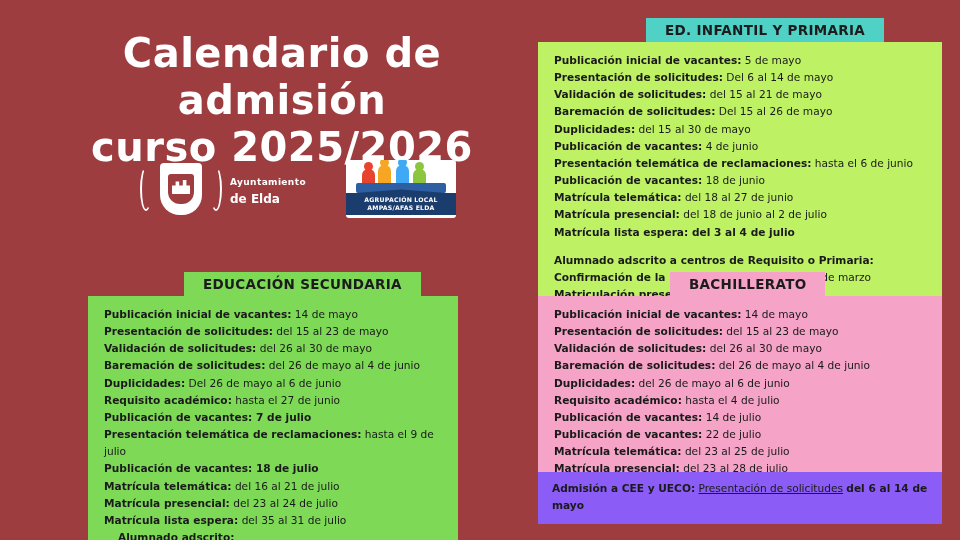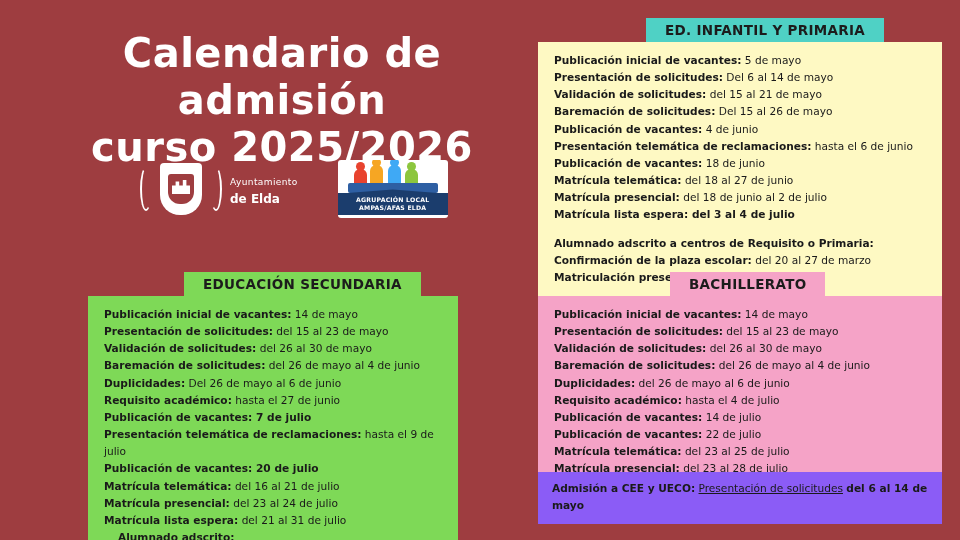--- a/index.html
+++ b/index.html
@@ -55,21 +55,21 @@
   }
   .laurel-left, .laurel-right {
     width: 12px; height: 44px;
     border: 2px solid #ffffff;
     border-radius: 50%;
     border-right-color: transparent;
     border-top-color: transparent;
   }
   .laurel-right { transform: scaleX(-1); }
   .elda-text { color: #ffffff; line-height: 1.1; }
-  .elda-text .l1 { font-size: 9px; letter-spacing: 0.4px; }
+  .elda-text .l1 { font-size: 9px; letter-spacing: 0.4px; font-weight: bold; }
   .elda-text .l2 { font-size: 12px; font-weight: 700; }
 
   .logo-ampas {
     width: 110px; height: 58px;
     background: #ffffff;
     border-radius: 3px;
     display: flex; flex-direction: column; align-items: center;
     justify-content: flex-start;
     padding-top: 3px;
     overflow: hidden;
@@ -125,21 +125,21 @@
   }
   .row .lbl { font-weight: 700; }
   .row .val { font-weight: 400; }
   .row.bold-all, .row.bold-all .val { font-weight: 700; }
   .spacer { height: 11px; }
   .indent { padding-left: 14px; }
 
   
   #panel-infantil { left: 538px; top: 18px; width: 404px; }
   #panel-infantil .panel-header { background: #4fd1c5; margin-left: 108px; }
-  #panel-infantil .panel-body { background: #fef9c3; }
+  #panel-infantil .panel-body { background: #bef264; }
 
   
   #panel-secundaria { left: 88px; top: 272px; width: 370px; }
   #panel-secundaria .panel-header { background: #7ed957; margin-left: 96px; }
   #panel-secundaria .panel-body { background: #7ed957; }
 
   
   #panel-bachillerato { left: 538px; top: 272px; width: 404px; }
   #panel-bachillerato .panel-header { background: #f5a3c7; margin-left: 132px; }
   #panel-bachillerato .panel-body { background: #f5a3c7; }
@@ -192,20 +192,21 @@
     </div>
   </div>
 
   <section class="panel" id="panel-infantil">
     <div class="panel-header">ED. INFANTIL Y PRIMARIA</div>
     <div class="panel-body">
       <div class="row"><span class="lbl">Publicación inicial de vacantes:</span> <span class="val">5 de mayo</span></div>
       <div class="row"><span class="lbl">Presentación de solicitudes:</span> <span class="val">Del 6 al 14 de mayo</span></div>
       <div class="row"><span class="lbl">Validación de solicitudes:</span> <span class="val">del 15 al 21 de mayo</span></div>
       <div class="row"><span class="lbl">Baremación de solicitudes:</span> <span class="val">Del 15 al 26 de mayo</span></div>
+      <div class="row"><span class="lbl">Duplicidades:</span> <span class="val">del 15 al 30 de mayo</span></div>
       <div class="row"><span class="lbl">Publicación de vacantes:</span> <span class="val">4 de junio</span></div>
       <div class="row"><span class="lbl">Presentación telemática de reclamaciones:</span> <span class="val">hasta el 6 de junio</span></div>
       <div class="row"><span class="lbl">Publicación de vacantes:</span> <span class="val">18 de junio</span></div>
       <div class="row"><span class="lbl">Matrícula telemática:</span> <span class="val">del 18 al 27 de junio</span></div>
       <div class="row"><span class="lbl">Matrícula presencial:</span> <span class="val">del 18 de junio al 2 de julio</span></div>
       <div class="row bold-all"><span class="lbl">Matrícula lista espera:</span> <span class="val">del 3 al 4 de julio</span></div>
       <div class="spacer"></div>
       <div class="row bold-all">Alumnado adscrito a centros de Requisito o Primaria:</div>
       <div class="row"><span class="lbl">Confirmación de la plaza escolar:</span> <span class="val">del 20 al 27 de marzo</span></div>
       <div class="row"><span class="lbl">Matriculación presencial:</span> <span class="val">del 19 al 26 de junio</span></div>
@@ -216,24 +217,24 @@
     <div class="panel-header">EDUCACIÓN SECUNDARIA</div>
     <div class="panel-body">
       <div class="row"><span class="lbl">Publicación inicial de vacantes:</span> <span class="val">14 de mayo</span></div>
       <div class="row"><span class="lbl">Presentación de solicitudes:</span> <span class="val">del 15 al 23 de mayo</span></div>
       <div class="row"><span class="lbl">Validación de solicitudes:</span> <span class="val">del 26 al 30 de mayo</span></div>
       <div class="row"><span class="lbl">Baremación de solicitudes:</span> <span class="val">del 26 de mayo al 4 de junio</span></div>
       <div class="row"><span class="lbl">Duplicidades:</span> <span class="val">Del 26 de mayo al 6 de junio</span></div>
       <div class="row"><span class="lbl">Requisito académico:</span> <span class="val">hasta el 27 de junio</span></div>
       <div class="row bold-all"><span class="lbl">Publicación de vacantes:</span> <span class="val">7 de julio</span></div>
       <div class="row"><span class="lbl">Presentación telemática de reclamaciones:</span> <span class="val">hasta el 9 de julio</span></div>
-      <div class="row bold-all"><span class="lbl">Publicación de vacantes:</span> <span class="val">20 de julio</span></div>
+      <div class="row bold-all"><span class="lbl">Publicación de vacantes:</span> <span class="val">18 de julio</span></div>
       <div class="row"><span class="lbl">Matrícula telemática:</span> <span class="val">del 16 al 21 de julio</span></div>
       <div class="row"><span class="lbl">Matrícula presencial:</span> <span class="val">del 23 al 24 de julio</span></div>
-      <div class="row"><span class="lbl">Matrícula lista espera:</span> <span class="val">del 21 al 31 de julio</span></div>
+      <div class="row"><span class="lbl">Matrícula lista espera:</span> <span class="val">del 35 al 31 de julio</span></div>
       <div class="row bold-all indent">Alumnado adscrito:</div>
 
     </div>
   </section>
 
   <section class="panel" id="panel-bachillerato">
     <div class="panel-header">BACHILLERATO</div>
     <div class="panel-body">
       <div class="row"><span class="lbl">Publicación inicial de vacantes:</span> <span class="val">14 de mayo</span></div>
       <div class="row"><span class="lbl">Presentación de solicitudes:</span> <span class="val">del 15 al 23 de mayo</span></div>

